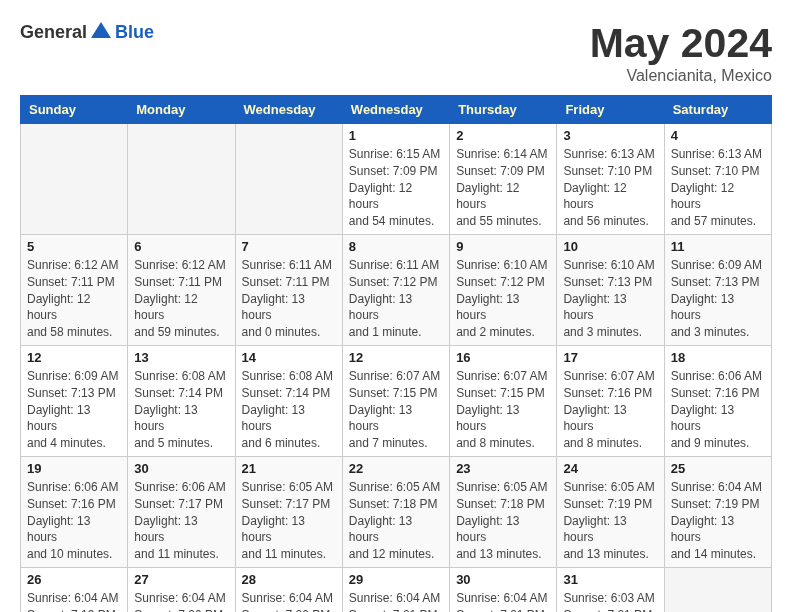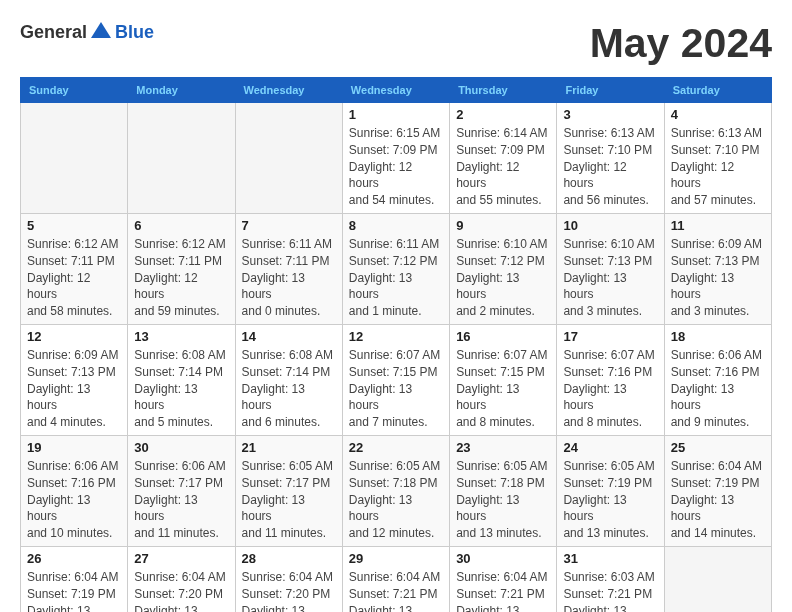--- a/index.html
+++ b/index.html
@@ -47,24 +47,24 @@
       font-size: 16px;
       color: #555;
     }
     .calendar {
       width: 100%;
       border-collapse: collapse;
       border: 1px solid #ccc;
     }
     .calendar th {
       background-color: #1a5fbe;
-      color: #7dd3fc;
+      color: #fef9c3;
       text-align: left;
       padding: 6px 8px;
-      font-size: 11px;
+      font-size: 13px;
       border: 1px solid #1a5fbe;
     }
     .calendar td {
       vertical-align: top;
       border: 1px solid #ccc;
       padding: 4px 6px;
       width: calc(100% / 7);
       min-height: 80px;
       font-size: 11px;
       color: #333;
@@ -94,20 +94,21 @@
 <div class="header">
   <div class="logo">
     <span class="logo-text-general">General</span>
     <svg class="logo-icon" viewBox="0 0 24 24">
       <polygon points="12,2 22,18 2,18" fill="#1a5fbe"></polygon>
     </svg>
     <span class="logo-text-blue">Blue</span>
   </div>
   <div class="title-block">
     <div class="month-title">May 2024</div>
+    <div class="location-title">Valencianita, Mexico</div>
   </div>
 </div>
 
 <table class="calendar">
   <thead>
     <tr>
     <th>Sunday</th>
         <th>Monday</th>
         <th>Wednesday</th>
         <th>Wednesday</th>

